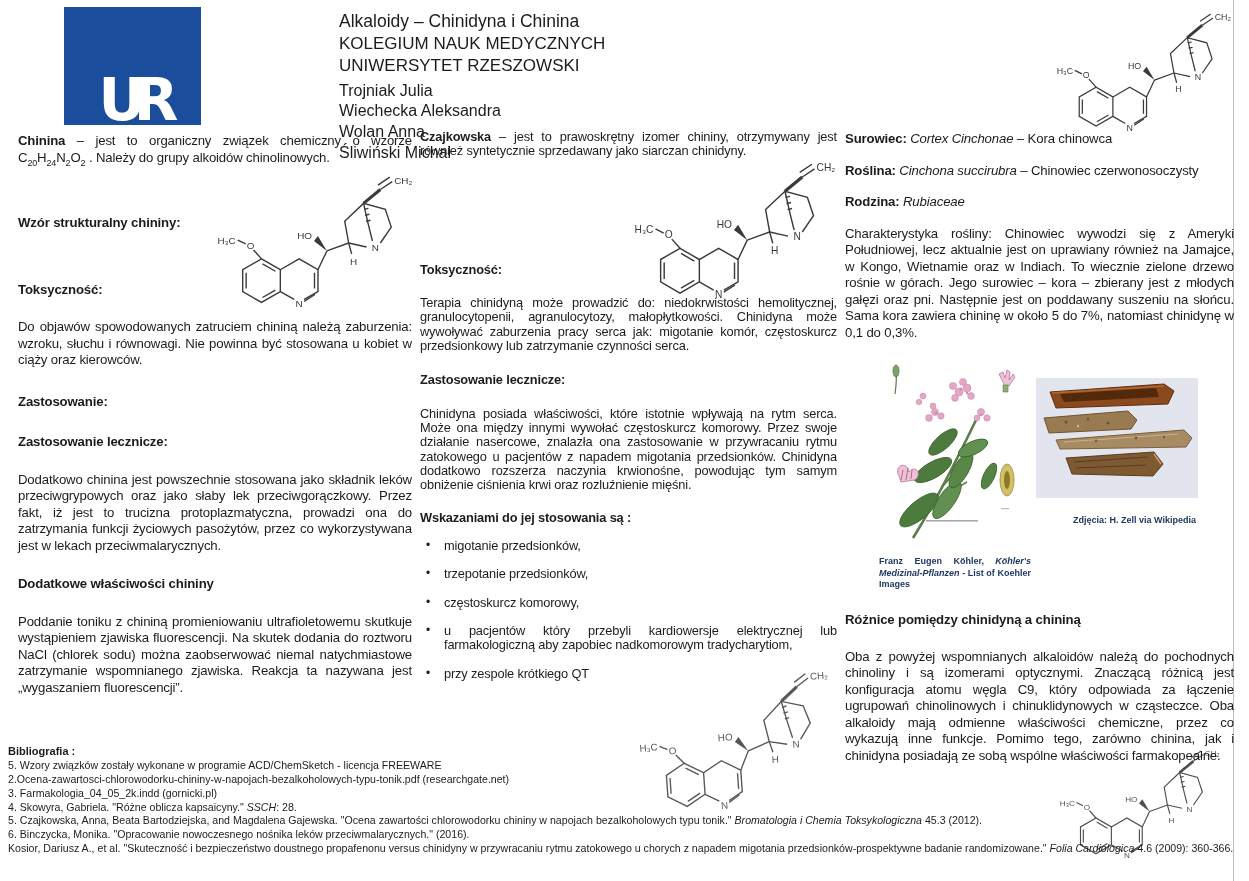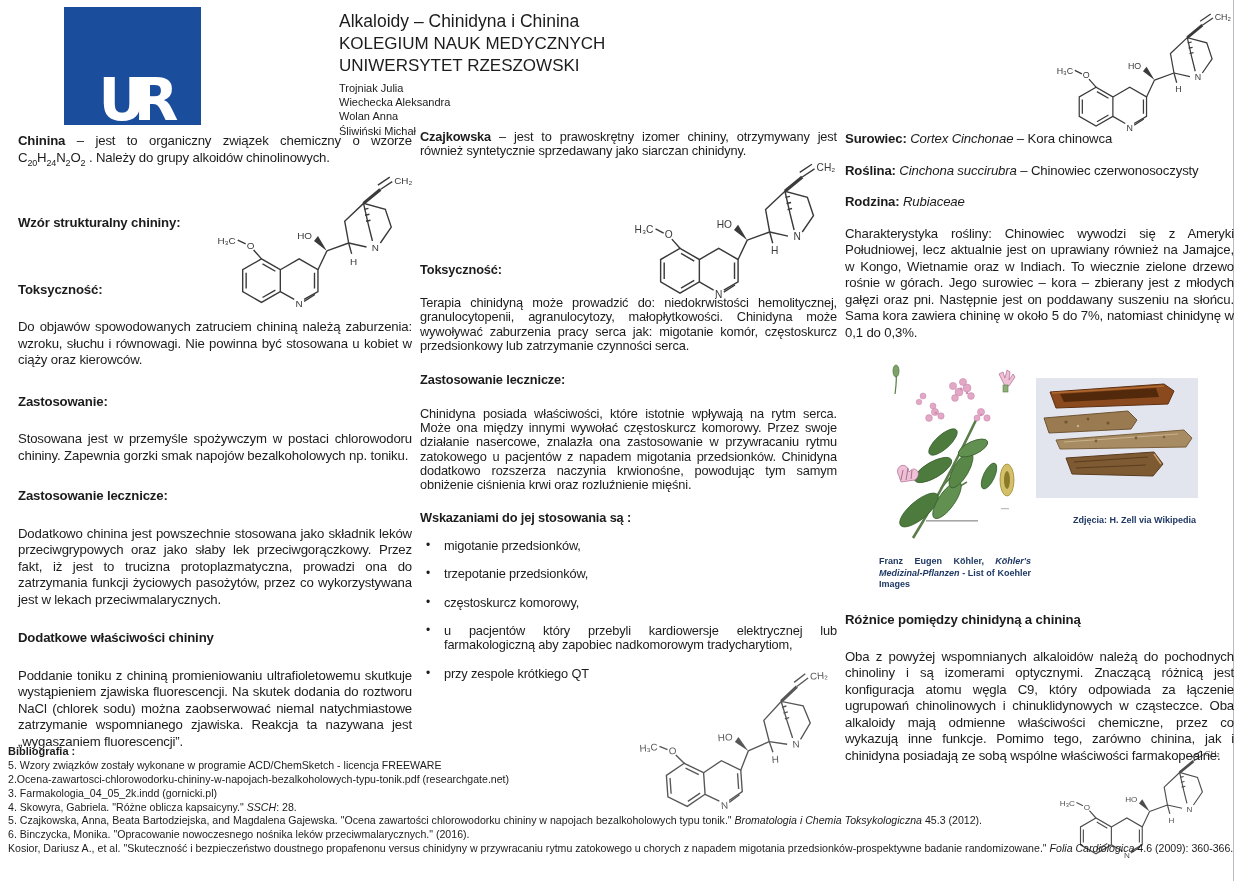--- a/index.html
+++ b/index.html
@@ -14,21 +14,21 @@
   .logo .mono{
     position:absolute; left:50%; bottom:-4px; transform:translateX(-50%);
     color:#fff; font-weight:bold; font-size:58px; letter-spacing:-12px; line-height:1;
     font-family:"DejaVu Sans", sans-serif;
   }
 
   
   .title-block{position:absolute; left:339px; top:10px; width:572px; }
   .title-block .title{font-size:17.5px; line-height:1.3;}
   .title-block .sub{font-size:17px; line-height:1.32;}
-  .title-block .authors{font-size:11px; line-height:1.3; margin-top:3px;}
+  .title-block .authors{font-size:16px; line-height:1.3; margin-top:3px;}
 
   
   .col{position:absolute; text-align:justify; font-size:13.2px; line-height:1.25; letter-spacing:-0.15px;}
   #col-left{left:18px; top:133px; width:394px;}
   #col-mid{left:420px; top:130px; width:417px; font-size:12.8px; line-height:1.12;}
   #col-right-top{left:845px; top:131px; width:389px;}
   #col-right-lower{left:845px; top:612px; width:389px;}
   .hd{font-weight:bold; margin:0;}
   .tx{margin:0;}
   sub{font-size:9px;}
@@ -146,21 +146,20 @@
   <svg class="mol" id="mol-bottomright" style="left:1040px;top:740px" width="198" height="130" viewBox="0 0 210 160">
       <use href="#mol-shape"></use>
     </svg>
 
   <div class="col" id="col-left">
     <p class="tx"><b>Chinina</b><span> – jest to organiczny związek chemiczny o wzorze </span><span class="formula"><span>C</span><sub>20</sub><span>H</span><sub>24</sub><span>N</span><sub>2</sub><span>O</span><sub>2</sub></span><span> . Należy do grupy alkoidów chinolinowych.</span></p>
     <p class="hd" id="l-h-structure">Wzór strukturalny chininy:</p>
     <p class="hd" id="l-h-tox">Toksyczność:</p>
     <p class="tx" id="l-p-tox">Do objawów spowodowanych zatruciem chininą należą zaburzenia: wzroku, słuchu i równowagi. Nie powinna być stosowana u kobiet w ciąży oraz kierowców.</p>
     <p class="hd" id="l-h-use">Zastosowanie:</p>
-    <p class="tx" id="l-p-use">Stosowana jest w przemyśle spożywczym w postaci chlorowodoru chininy. Zapewnia gorzki smak napojów bezalkoholowych np. toniku.</p>
     <p class="hd" id="l-h-med">Zastosowanie lecznicze:</p>
     <p class="tx" id="l-p-med">Dodatkowo chinina jest powszechnie stosowana jako składnik leków przeciwgrypowych oraz jako słaby lek przeciwgorączkowy. Przez fakt, iż jest to trucizna protoplazmatyczna, prowadzi ona do zatrzymania funkcji życiowych pasożytów, przez co wykorzystywana jest w lekach przeciwmalarycznych.</p>
     <p class="hd" id="l-h-extra">Dodatkowe właściwości chininy</p>
     <p class="tx" id="l-p-extra">Poddanie toniku z chininą promieniowaniu ultrafioletowemu skutkuje wystąpieniem zjawiska fluorescencji. Na skutek dodania do roztworu NaCl (chlorek sodu) można zaobserwować niemal natychmiastowe zatrzymanie wspomnianego zjawiska. Reakcja ta nazywana jest „wygaszaniem fluorescencji”.</p>
   </div>
 
   <div class="col" id="col-mid">
     <p class="tx"><b>Czajkowska</b><span> – jest to prawoskrętny izomer chininy, otrzymywany jest również syntetycznie sprzedawany jako siarczan chinidyny.</span></p>
     <p class="hd" id="m-h-tox">Toksyczność:</p>
     <p class="tx" id="m-p-tox">Terapia chinidyną może prowadzić do: niedokrwistości hemolitycznej, granulocytopenii, agranulocytozy, małopłytkowości. Chinidyna może wywoływać zaburzenia pracy serca jak: migotanie komór, częstoskurcz przedsionkowy lub zatrzymanie czynności serca.</p>

